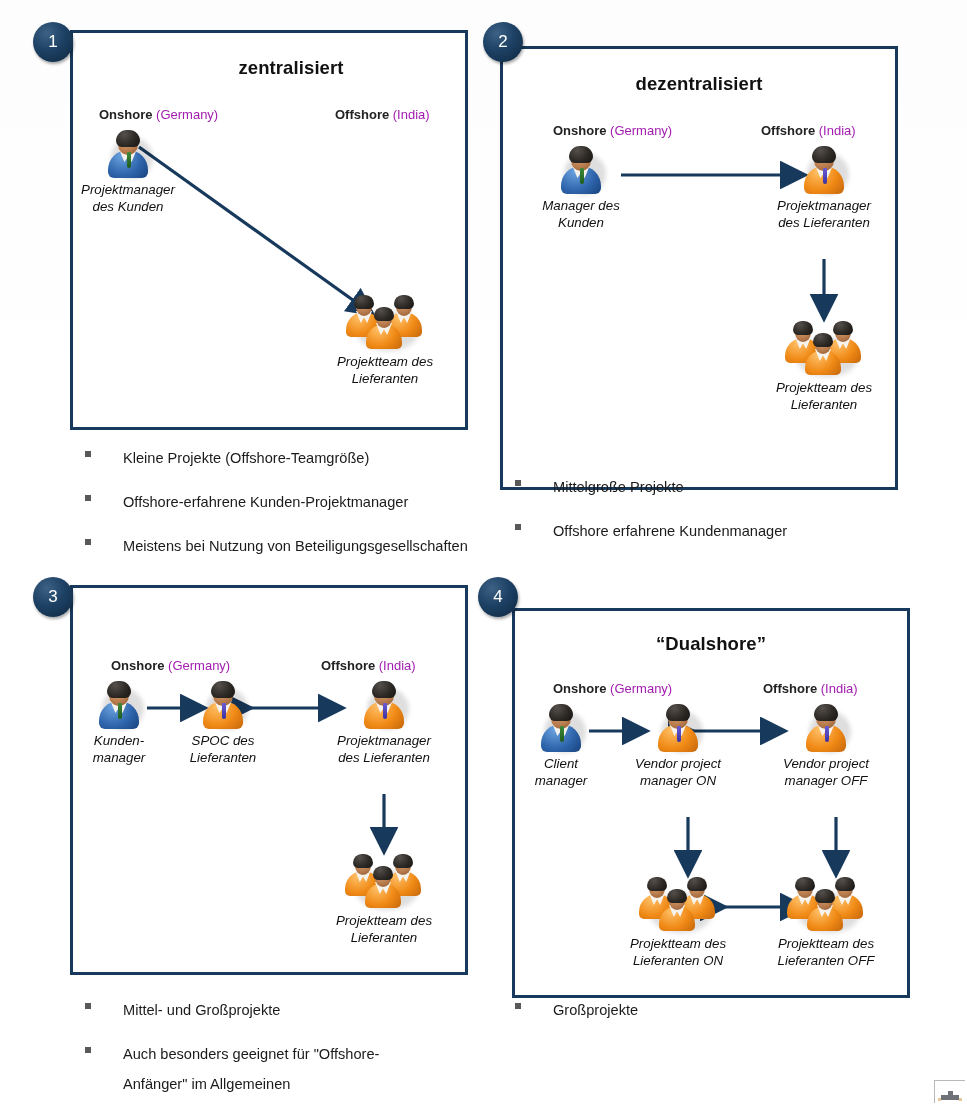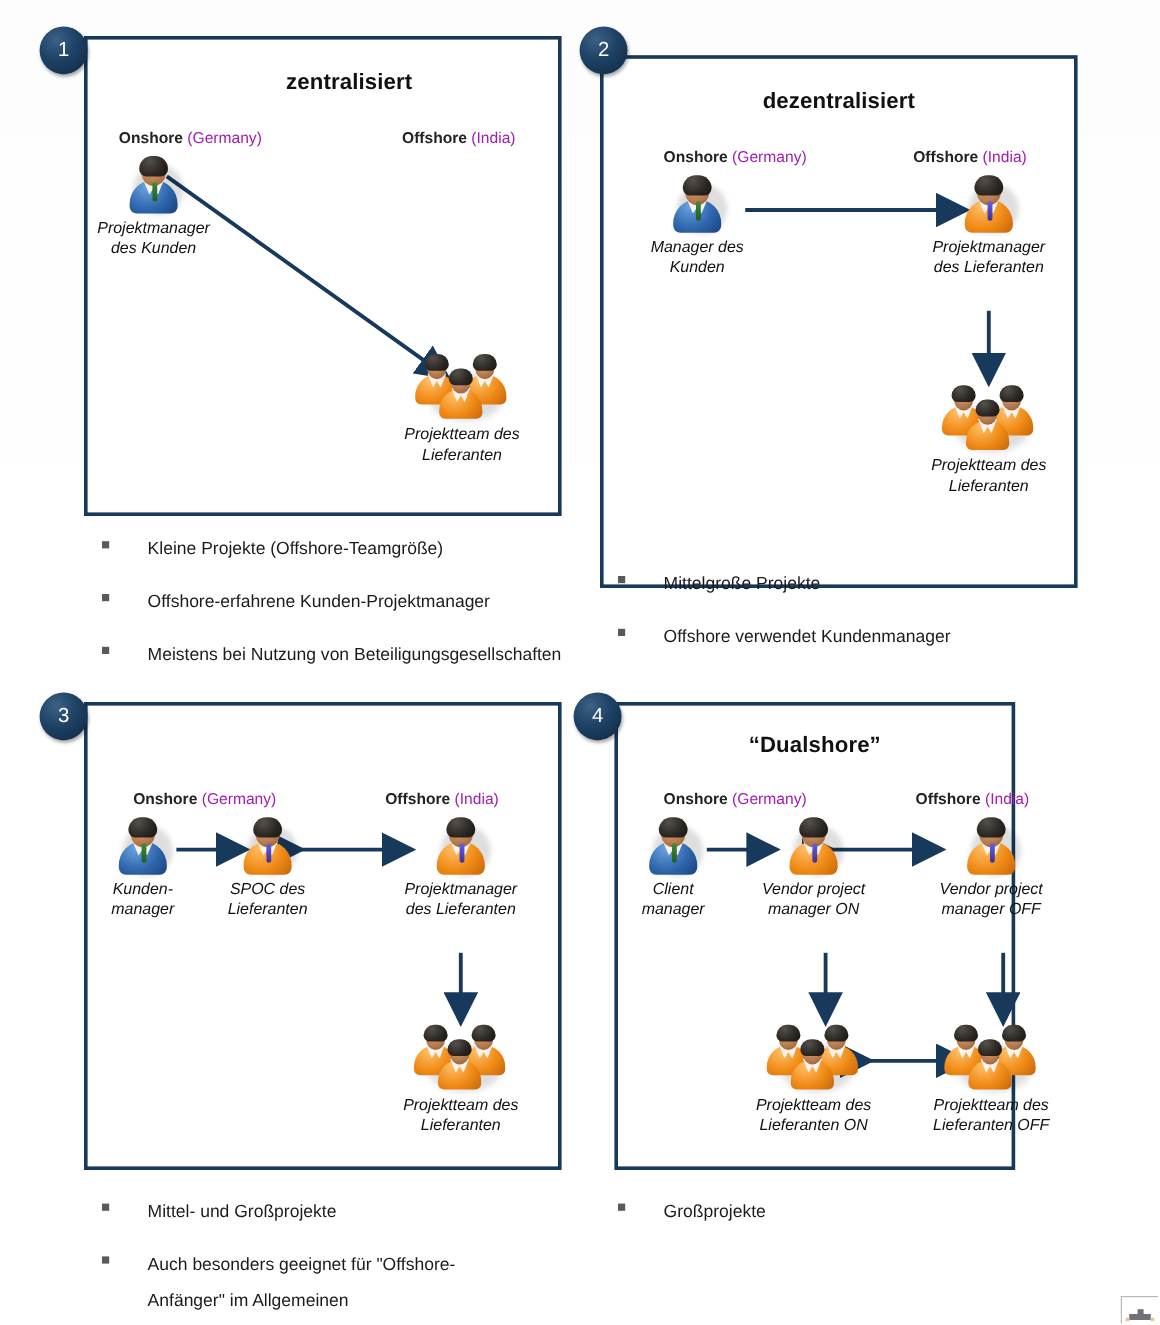--- a/index.html
+++ b/index.html
@@ -285,21 +285,21 @@
       </div>
   </div>
 
   <div class="bullets" style="left:515px;top:429px;width:410px;margin-top:43px;">
     <div class="bullet">
         <span class="sq"></span>
         <span class="txt">Mittelgroße Projekte</span>
       </div>
     <div class="bullet">
         <span class="sq"></span>
-        <span class="txt">Offshore verwendet Kundenmanager</span>
+        <span class="txt">Offshore erfahrene Kundenmanager</span>
       </div>
   </div>
 
   <div class="panel" style="left:70px;top:585px;width:398px;height:390px;">
 
     <div class="shore" style="left:38px;top:70px;">
       <b>Onshore</b><span> (Germany)</span>
     </div>
     <div class="shore" style="left:248px;top:70px;">
       <b>Offshore</b><span> (India)</span>
@@ -401,21 +401,21 @@
             <div class="face"></div>
             <div class="hair"></div>
           </div>
       </div>
       <div class="cap">Projektteam des
 Lieferanten</div>
     </div>
   </div>
   <div class="badge" style="left:33px;top:577px;">3</div>
 
-  <div class="panel" style="left:512px;top:585px;width:334px;height:390px;">
+  <div class="panel" style="left:512px;top:608px;width:398px;height:390px;">
     <div class="panel-title" style="top:22px;">“Dualshore”</div>
 
     <div class="shore" style="left:38px;top:70px;">
       <b>Onshore</b><span> (Germany)</span>
     </div>
     <div class="shore" style="left:248px;top:70px;">
       <b>Offshore</b><span> (India)</span>
     </div>
 
     <div class="arrow" style="left:74px;top:110px;width:68px;height:20px;">

